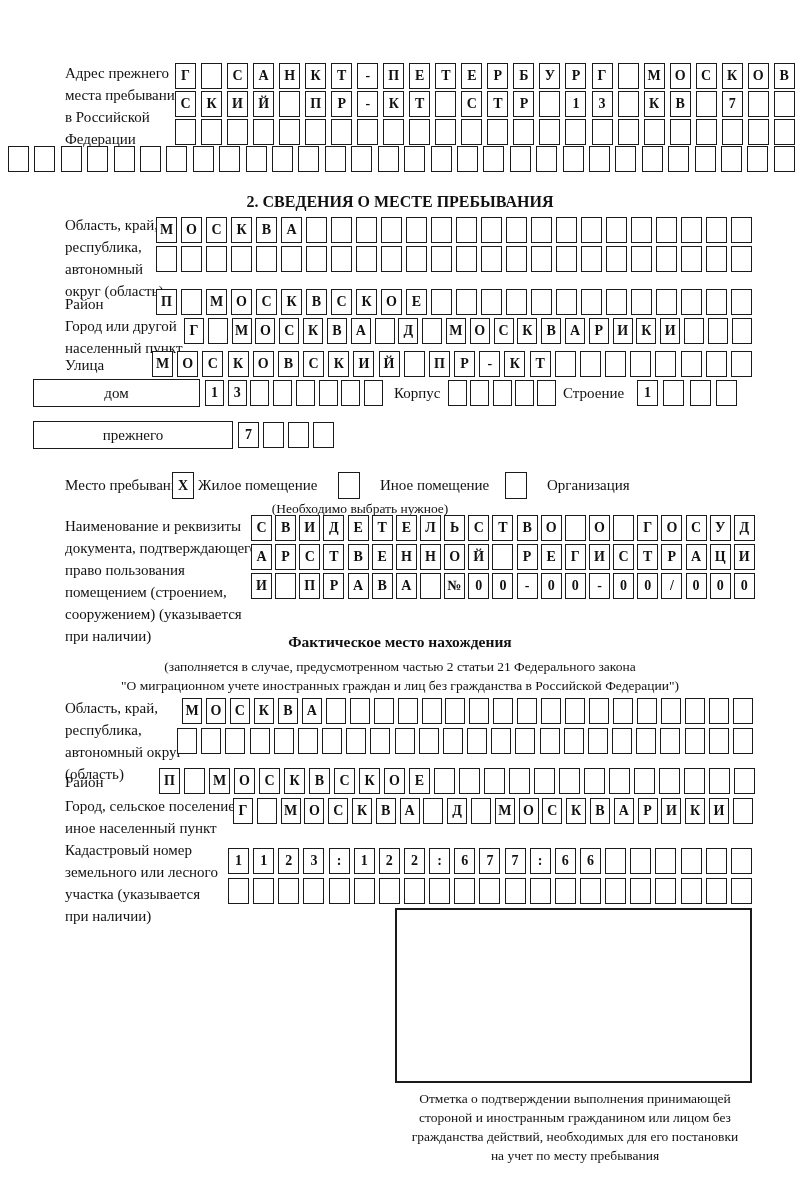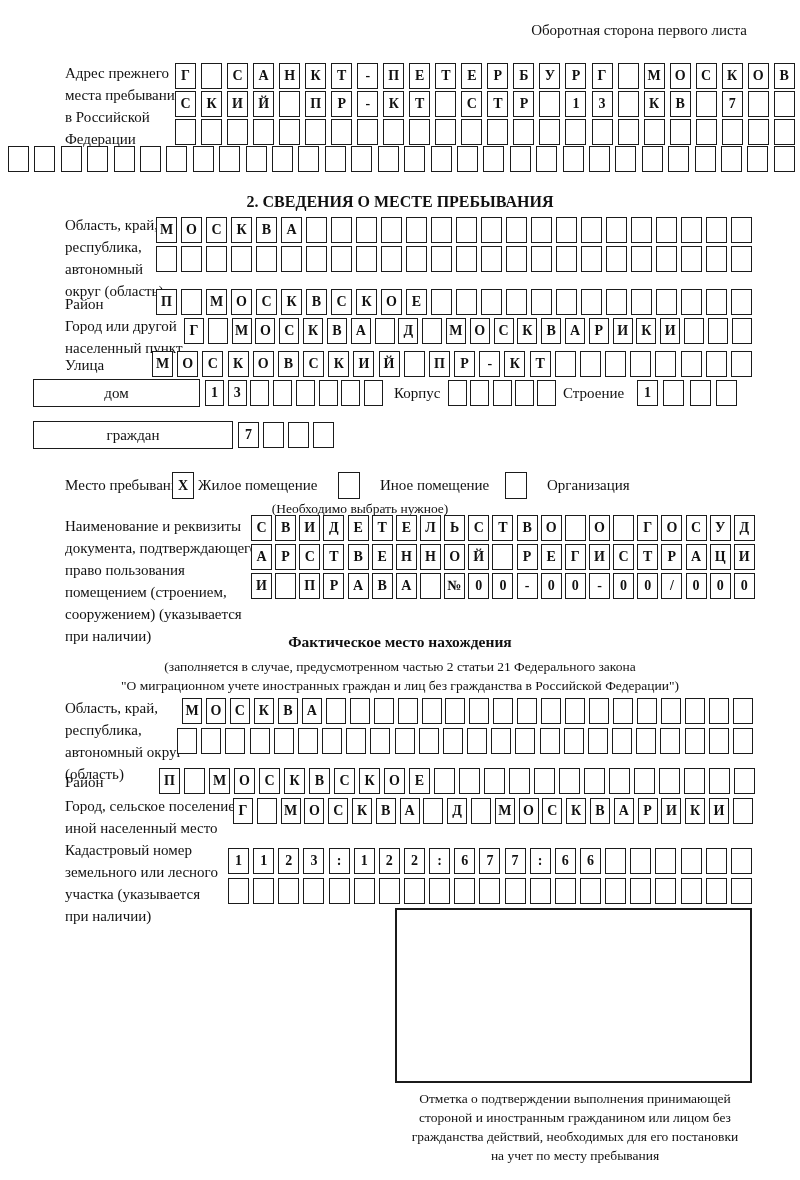--- a/index.html
+++ b/index.html
@@ -16,21 +16,20 @@
   .widebox{position:absolute;border:1.8px solid #1b1b1b;box-sizing:border-box;
         display:flex;align-items:center;justify-content:center;font-size:15px;height:28px;background:#fff;}
   .bigbox{position:absolute;border:2px solid #1b1b1b;box-sizing:border-box;background:#fff;}
   .markcap{position:absolute;font-size:13.5px;line-height:19px;text-align:center;}
 </style>
 </head>
 <body>
 
 <div class="page">
 
-  <div class="lbl" style="top:20px;right:53px">Оборотная сторона первого листа</div>
 
   <div class="lbl" style="left:65px;top:63px">Адрес прежнего</div>
   <div class="lbl" style="left:65px;top:85px">места пребывания</div>
   <div class="lbl" style="left:65px;top:107px">в Российской</div>
   <div class="lbl" style="left:65px;top:129px">Федерации</div>
 
   <div class="title" style="top:193px">2. СВЕДЕНИЯ О МЕСТЕ ПРЕБЫВАНИЯ</div>
 
   <div class="lbl" style="left:65px;top:215px">Область, край,</div>
   <div class="lbl" style="left:65px;top:237px">республика,</div>
@@ -38,21 +37,21 @@
   <div class="lbl" style="left:65px;top:281px">округ (область)</div>
   <div class="lbl" style="left:65px;top:294px">Район</div>
   <div class="lbl" style="left:65px;top:316px">Город или другой</div>
   <div class="lbl" style="left:65px;top:338px">населенный пункт</div>
   <div class="lbl" style="left:65px;top:355px">Улица</div>
 
   <div class="widebox" style="left:33px;top:379px;width:167px">дом</div>
   <div class="lbl" style="left:394px;top:383px">Корпус</div>
   <div class="lbl" style="left:563px;top:383px">Строение</div>
 
-  <div class="widebox" style="left:33px;top:421px;width:200px">граждан</div>
+  <div class="widebox" style="left:33px;top:421px;width:200px">прежнего</div>
 
   <div class="lbl" style="left:65px;top:475px">Место пребывания:</div>
   <div class="lbl" style="left:198px;top:475px">Жилое помещение</div>
   <div class="lbl" style="left:380px;top:475px">Иное помещение</div>
   <div class="lbl" style="left:547px;top:475px">Организация</div>
   <div class="cap" style="left:170px;top:500px;width:380px;text-align:center">(Необходимо выбрать нужное)</div>
 
   <div class="lbl" style="left:65px;top:516px">Наименование и реквизиты</div>
   <div class="lbl" style="left:65px;top:538px">документа, подтверждающего</div>
   <div class="lbl" style="left:65px;top:560px">право пользования</div>
@@ -63,21 +62,21 @@
   <div class="title" style="top:633px;font-size:15.5px">Фактическое место нахождения</div>
   <div class="cap centered" style="top:658px">(заполняется в случае, предусмотренном частью 2 статьи 21 Федерального закона</div>
   <div class="cap centered" style="top:677px">"О миграционном учете иностранных граждан и лиц без гражданства в Российской Федерации")</div>
 
   <div class="lbl" style="left:65px;top:698px">Область, край,</div>
   <div class="lbl" style="left:65px;top:720px">республика,</div>
   <div class="lbl" style="left:65px;top:742px">автономный округ</div>
   <div class="lbl" style="left:65px;top:764px">(область)</div>
   <div class="lbl" style="left:65px;top:772px">Район</div>
   <div class="lbl" style="left:65px;top:796px">Город, сельское поселение,</div>
-  <div class="lbl" style="left:65px;top:818px">иной населенный место</div>
+  <div class="lbl" style="left:65px;top:818px">иное населенный пункт</div>
   <div class="lbl" style="left:65px;top:840px">Кадастровый номер</div>
   <div class="lbl" style="left:65px;top:862px">земельного или лесного</div>
   <div class="lbl" style="left:65px;top:884px">участка (указывается</div>
   <div class="lbl" style="left:65px;top:906px">при наличии)</div>
 
   <div class="bigbox" style="left:395px;top:908px;width:357px;height:175px"></div>
   <div class="markcap" style="left:355px;top:1089px;width:440px">Отметка о подтверждении выполнения принимающей</div>
   <div class="markcap" style="left:355px;top:1108px;width:440px">стороной и иностранным гражданином или лицом без</div>
   <div class="markcap" style="left:355px;top:1127px;width:440px">гражданства действий, необходимых для его постановки</div>
   <div class="markcap" style="left:355px;top:1146px;width:440px">на учет по месту пребывания</div>

